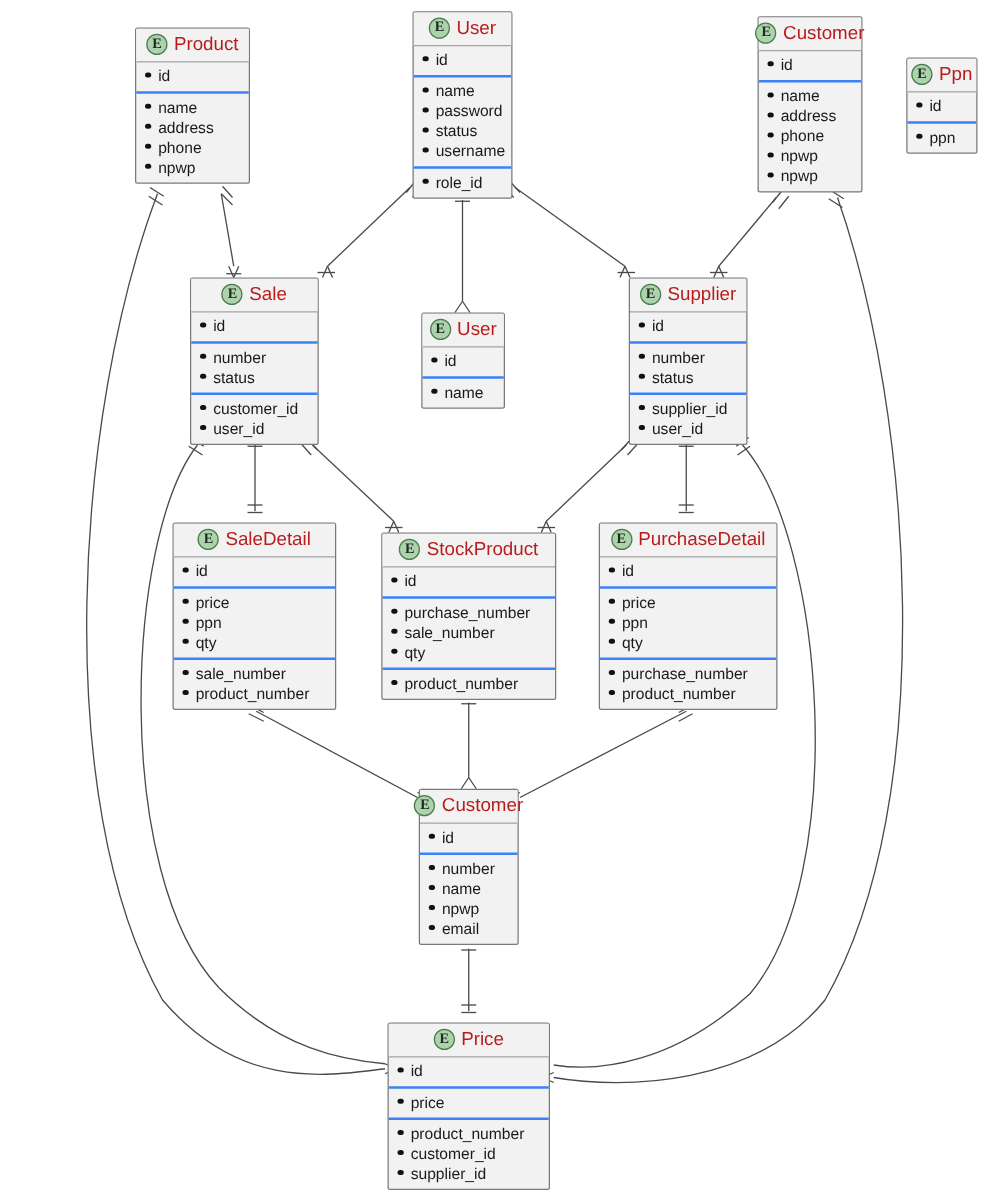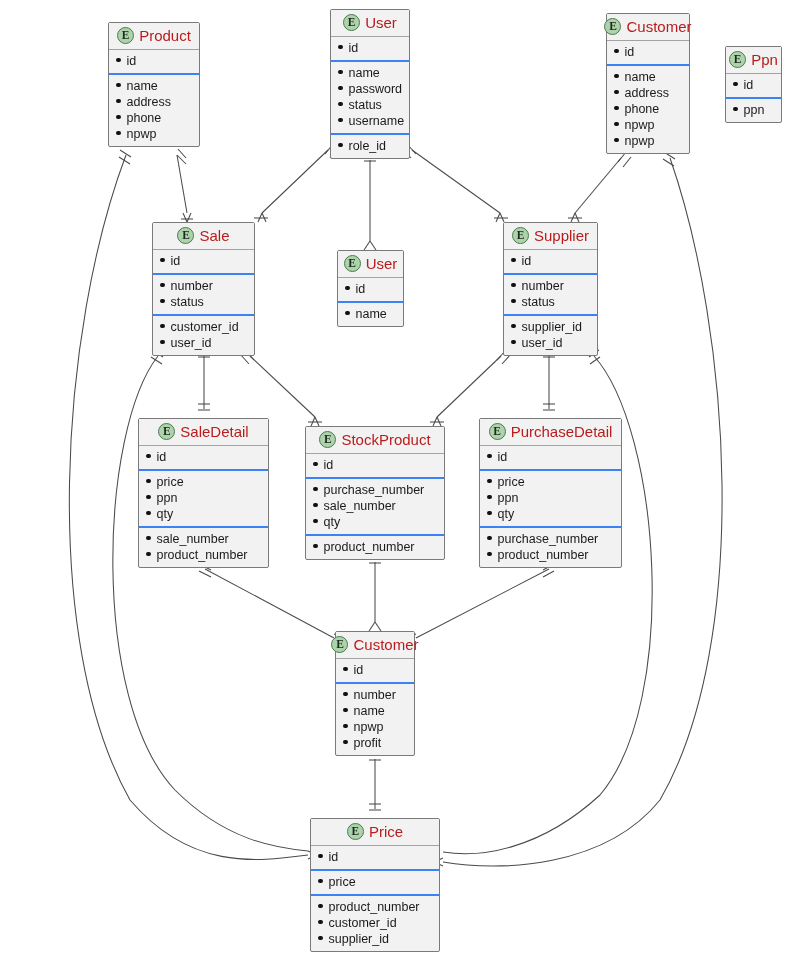--- a/index.html
+++ b/index.html
@@ -563,21 +563,21 @@
       <div class="attr">
           <span class="dot"></span>
           <span>name</span>
         </div>
       <div class="attr">
           <span class="dot"></span>
           <span>npwp</span>
         </div>
       <div class="attr">
           <span class="dot"></span>
-          <span>profit</span>
+          <span>email</span>
         </div>
     </div>
   </div>
 
   <div class="entity" style="left: 310px; top: 818px; width: 130px; background: rgb(242, 242, 242); border-color: rgb(122, 122, 122);">
     <div class="ent-header">
       <span class="e-badge" style="background: rgb(173, 211, 172); border-color: rgb(76, 122, 75);">E</span>
       <span class="ent-title">Price</span>
     </div>
     <div class="ent-section">

